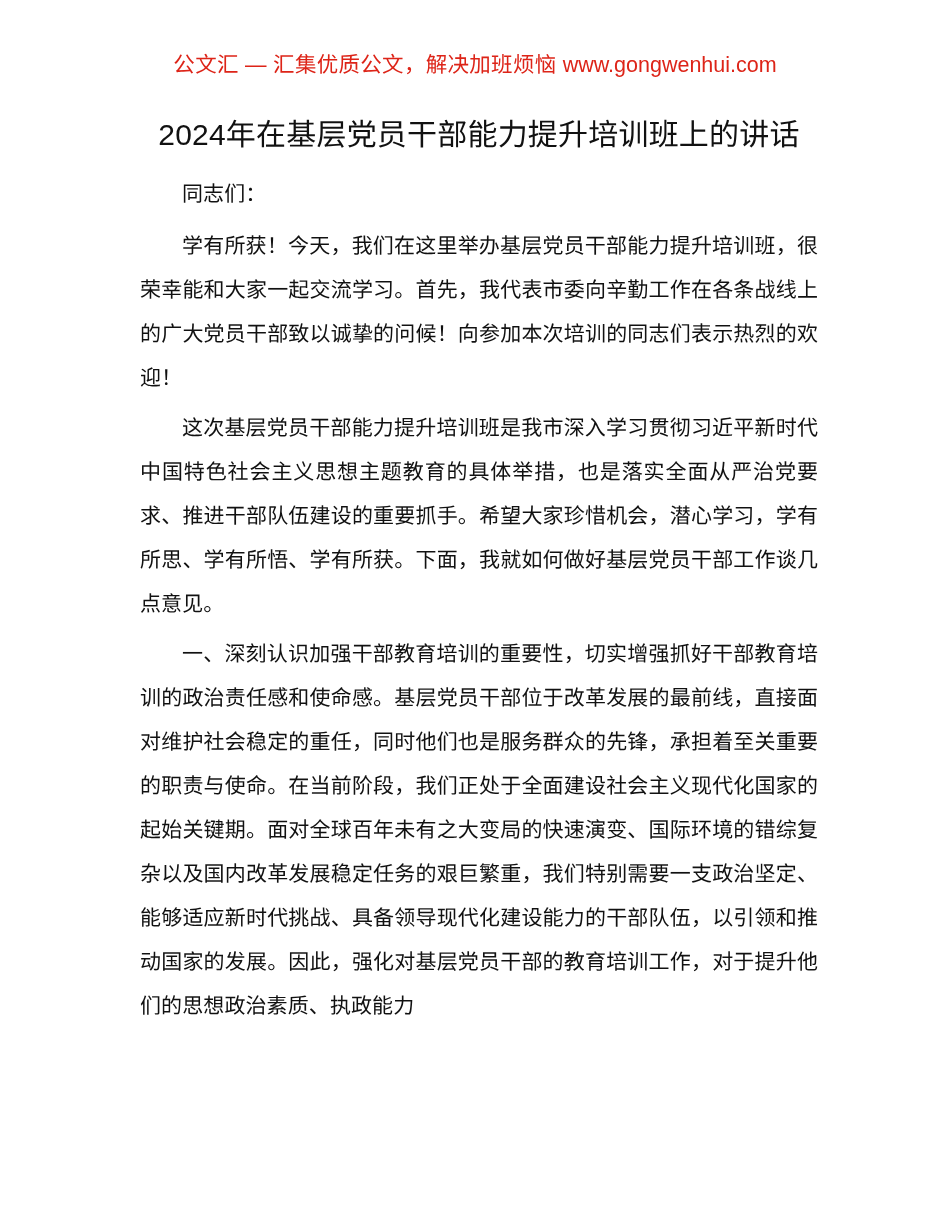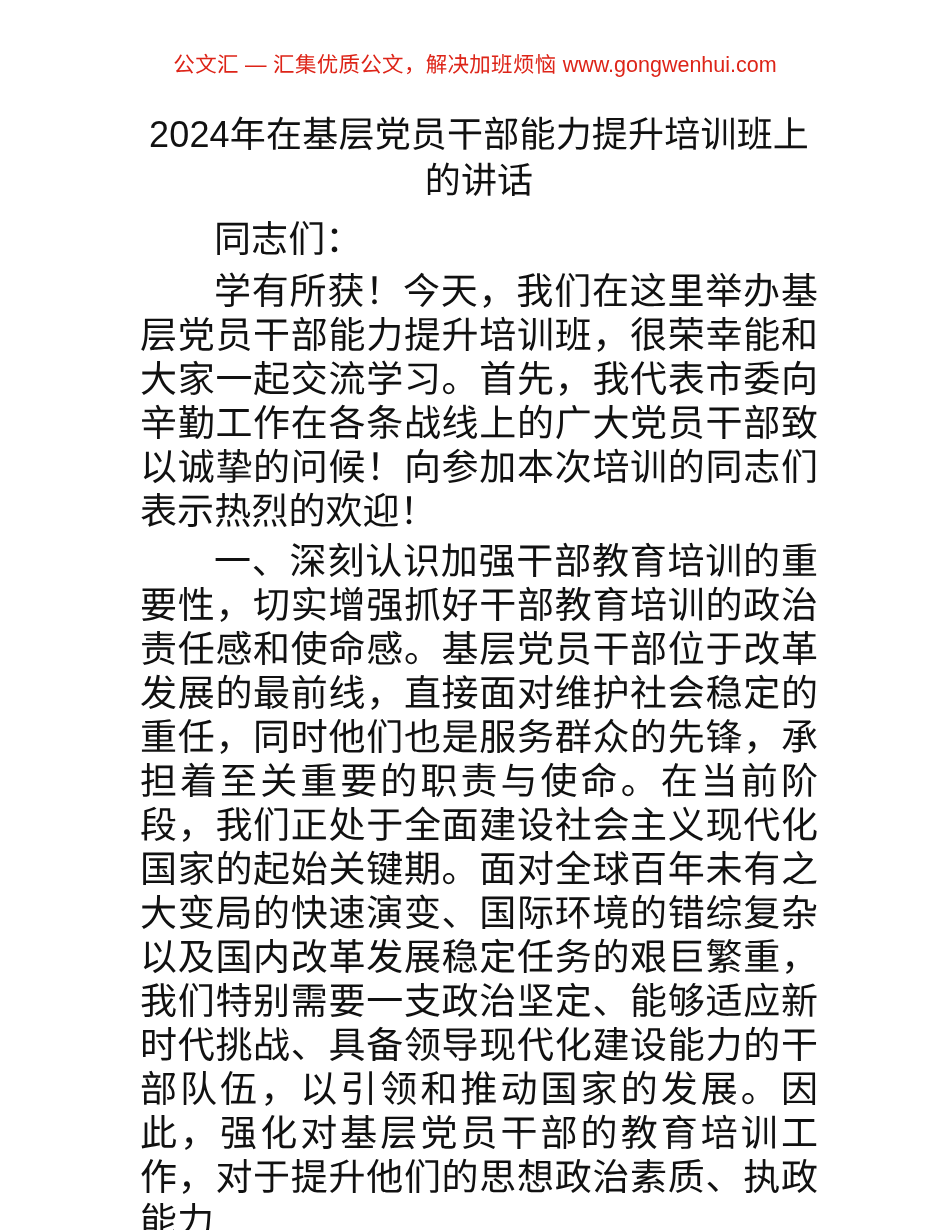--- a/index.html
+++ b/index.html
@@ -37,30 +37,30 @@
   .watermark .wm-cn { letter-spacing: 0.3px; }
   .watermark .wm-url { letter-spacing: 0px; }
   
   .doc {
     position: absolute;
     top: 112px;
     left: 140px;
     width: 678px;
   }
   .doc-title {
-    font-size: 36px;
+    font-size: 30px;
     line-height: 46px;
     text-align: center;
     font-weight: normal;
     margin: 0 0 14px 0;
     letter-spacing: 0.2px;
     color: #111111;
   }
   .para {
-    font-size: 37px;
+    font-size: 21px;
     line-height: 44px;
     text-align: justify;
     text-justify: inter-ideograph;
     margin: 4px 0 6px 0;
     letter-spacing: 0.1px;
     color: #111111;
     word-break: break-all;
   }
   .para.indent { text-indent: 2em; }
   .para.salutation { margin-bottom: 8px; }
@@ -76,18 +76,19 @@
   </div>
 
   <div class="doc">
 
     <h1 class="doc-title">2024年在基层党员干部能力提升培训班上的讲话</h1>
 
     <p class="para indent salutation">同志们：</p>
 
     <p class="para indent">学有所获！今天，我们在这里举办基层党员干部能力提升培训班，很荣幸能和大家一起交流学习。首先，我代表市委向辛勤工作在各条战线上的广大党员干部致以诚挚的问候！向参加本次培训的同志们表示热烈的欢迎！</p>
 
+    <p class="para indent">这次基层党员干部能力提升培训班是我市深入学习贯彻习近平新时代中国特色社会主义思想主题教育的具体举措，也是落实全面从严治党要求、推进干部队伍建设的重要抓手。希望大家珍惜机会，潜心学习，学有所思、学有所悟、学有所获。下面，我就如何做好基层党员干部工作谈几点意见。</p>
 
     <p class="para indent last">一、深刻认识加强干部教育培训的重要性，切实增强抓好干部教育培训的政治责任感和使命感。基层党员干部位于改革发展的最前线，直接面对维护社会稳定的重任，同时他们也是服务群众的先锋，承担着至关重要的职责与使命。在当前阶段，我们正处于全面建设社会主义现代化国家的起始关键期。面对全球百年未有之大变局的快速演变、国际环境的错综复杂以及国内改革发展稳定任务的艰巨繁重，我们特别需要一支政治坚定、能够适应新时代挑战、具备领导现代化建设能力的干部队伍，以引领和推动国家的发展。因此，强化对基层党员干部的教育培训工作，对于提升他们的思想政治素质、执政能力</p>
 
   </div>
 
 </div>
 
 </body></html>

